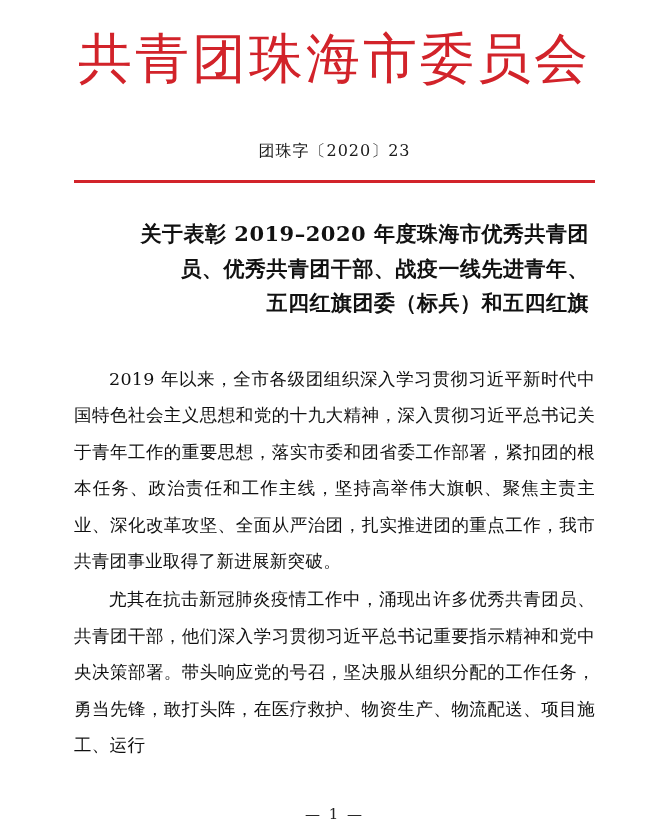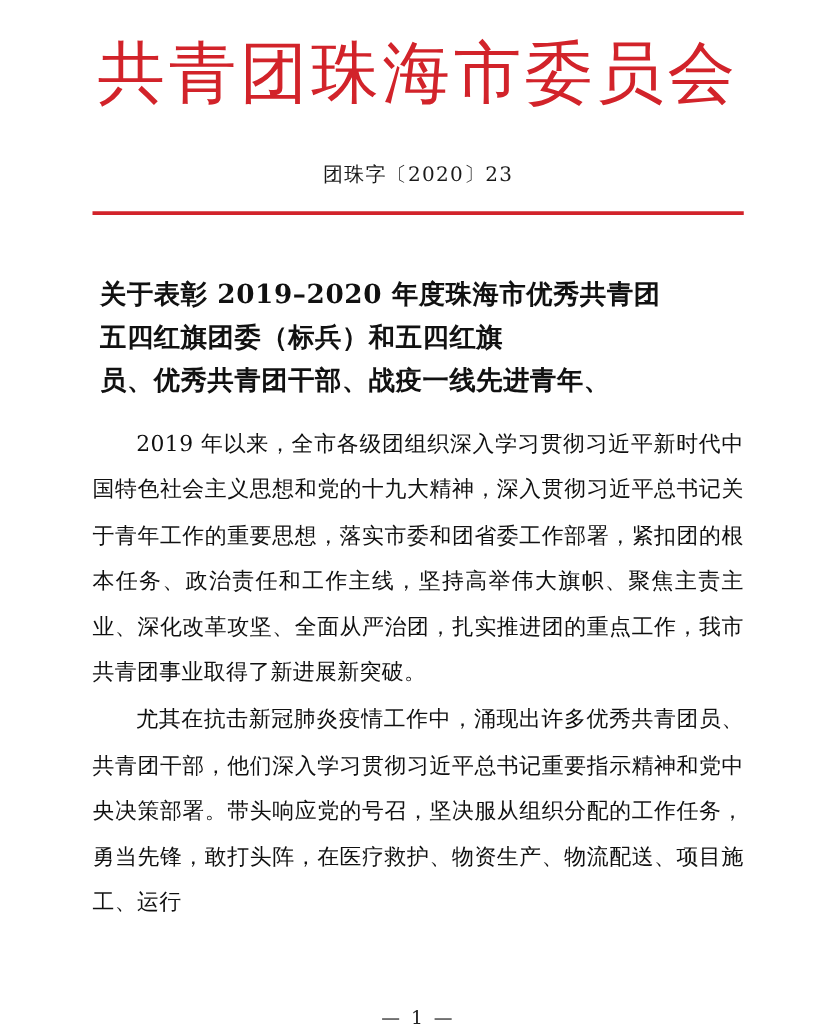--- a/index.html
+++ b/index.html
@@ -26,48 +26,48 @@
     text-align: center;
     color: #d2232a;
     font-family: "DejaVu Serif", "Liberation Serif", serif;
     font-weight: normal;
     font-size: 54px;
     letter-spacing: 3px;
     line-height: 1.15;
     white-space: nowrap;
   }
   .docnum {
-    margin-top: 40px;
+    margin-top: 51px;
     text-align: center;
     font-size: 16px;
     letter-spacing: 1px;
     color: #1a1a1a;
   }
   .redrule {
     margin-top: 18px;
     height: 3px;
     background: #d2232a;
     width: 100%;
   }
   .title {
-    margin-top: 46px;
-    text-align: left;
+    margin-top: 34px;
+    text-align: right;
     font-weight: bold;
     font-size: 21px;
     line-height: 1.65;
     letter-spacing: 0.5px;
     color: #111;
     padding: 0 6px;
   }
   .title .line {
     display: block;
     white-space: nowrap;
   }
   .body {
-    margin-top: 16px;
+    margin-top: 40px;
     font-size: 17.5px;
     line-height: 2.08;
     text-align: justify;
     text-justify: inter-ideograph;
     letter-spacing: 0.3px;
     color: #101010;
   }
   .body p {
     margin: 0 0 2px 0;
     text-indent: 2em;
@@ -92,22 +92,22 @@
 <div class="page">
 
   <div class="masthead">共青团珠海市委员会</div>
 
   <div class="docnum">团珠字〔2020〕23</div>
 
   <div class="redrule"></div>
 
   <div class="title">
     <span class="line">关于表彰 2019–2020 年度珠海市优秀共青团</span>
+    <span class="line">员、优秀共青团干部、战疫一线先进青年、</span>
     <span class="line">五四红旗团委（标兵）和五四红旗</span>
-    <span class="line">员、优秀共青团干部、战疫一线先进青年、</span>
   </div>
 
   <div class="body">
     <p>2019 年以来，全市各级团组织深入学习贯彻习近平新时代中国特色社会主义思想和党的十九大精神，深入贯彻习近平总书记关于青年工作的重要思想，落实市委和团省委工作部署，紧扣团的根本任务、政治责任和工作主线，坚持高举伟大旗帜、聚焦主责主业、深化改革攻坚、全面从严治团，扎实推进团的重点工作，我市共青团事业取得了新进展新突破。</p>
     <p>尤其在抗击新冠肺炎疫情工作中，涌现出许多优秀共青团员、共青团干部，他们深入学习贯彻习近平总书记重要指示精神和党中央决策部署。带头响应党的号召，坚决服从组织分配的工作任务，勇当先锋，敢打头阵，在医疗救护、物资生产、物流配送、项目施工、运行</p>
   </div>
 
   <div class="footer">
     <span class="pagenum">— 1 —</span>
   </div>

